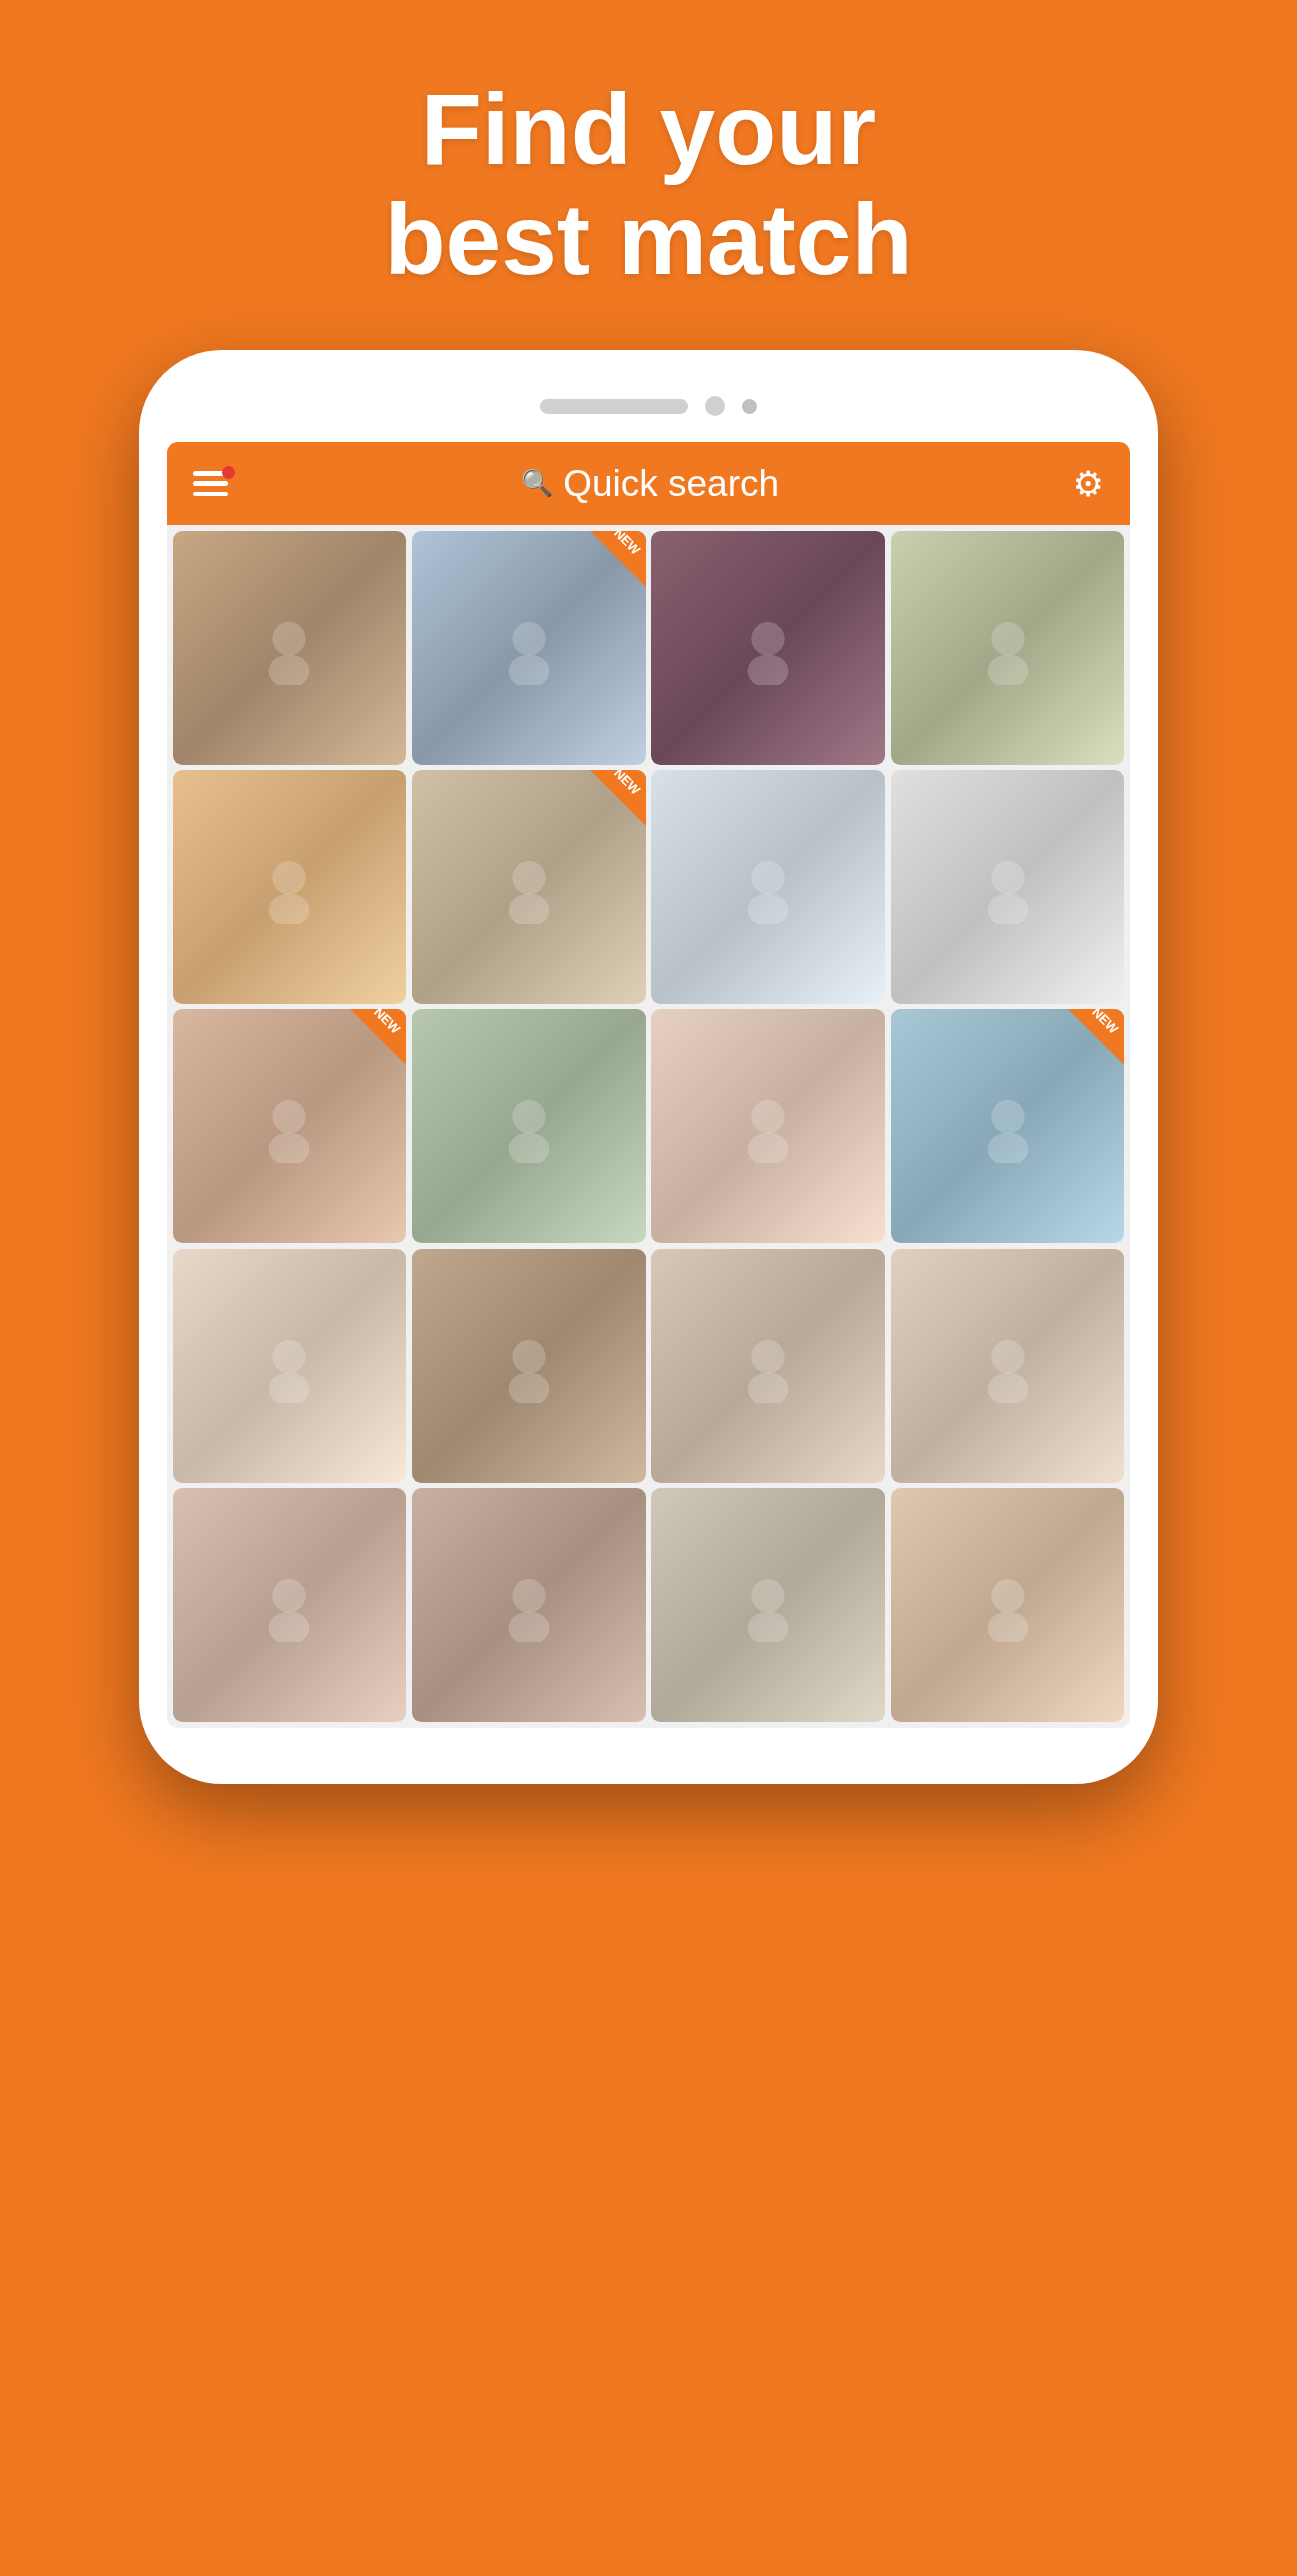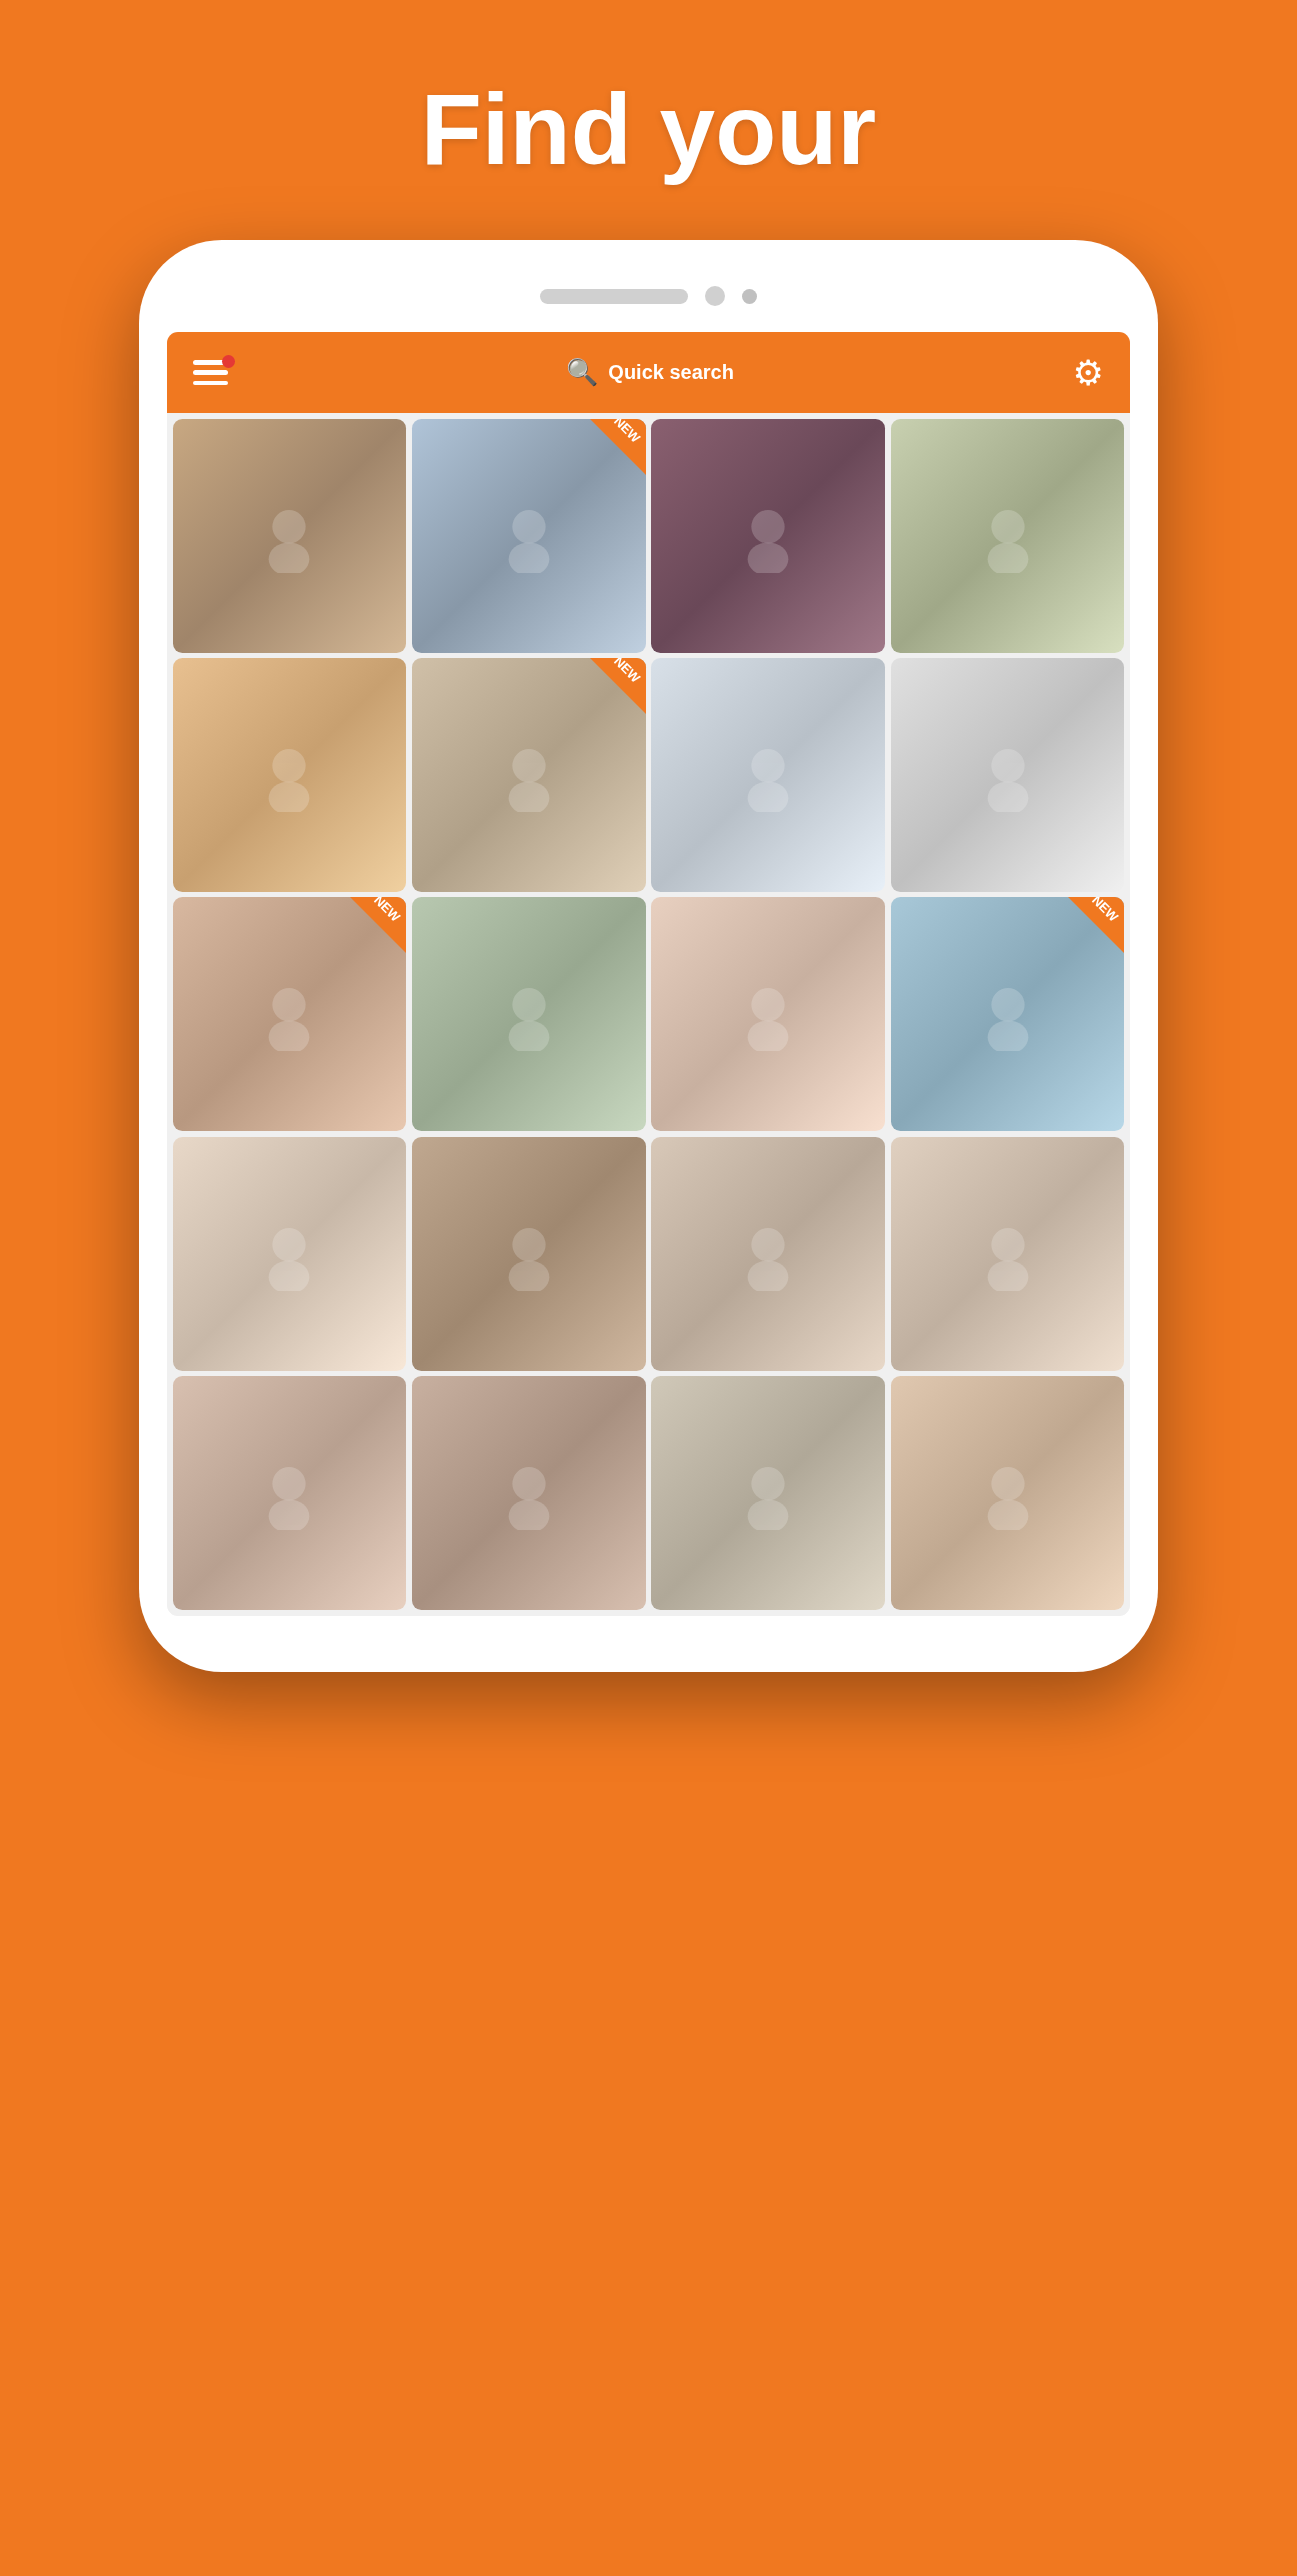--- a/index.html
+++ b/index.html
@@ -111,22 +111,22 @@
       gap: 9.3px;
     }
 
     .search-icon-svg {
       color: #ffffff;
       font-size: 26px;
     }
 
     .search-text {
       color: #ffffff;
-      font-size: 20px;
-      font-weight: 700;
+      font-size: 37px;
+      font-weight: 400;
     }
 
     .settings-icon {
       color: #ffffff;
       font-size: 35px;
     }
 
     .grid-container {
       display: grid;
       grid-template-columns: repeat(4, 1fr);
@@ -193,20 +193,21 @@
       left: 50%;
       transform: translate(-50%, -50%);
       opacity: 0.4;
     }
   </style>
 </head>
 <body>
 
 <h1 class="hero-title">
   <span>Find your</span><br>
+  <span>best match</span>
 </h1>
 
 <div class="phone-wrapper">
   <div class="phone-top-bar">
     <div class="phone-speaker"></div>
     <div class="phone-camera"></div>
     <div class="phone-camera2"></div>
   </div>
 
   <div class="phone-screen">

